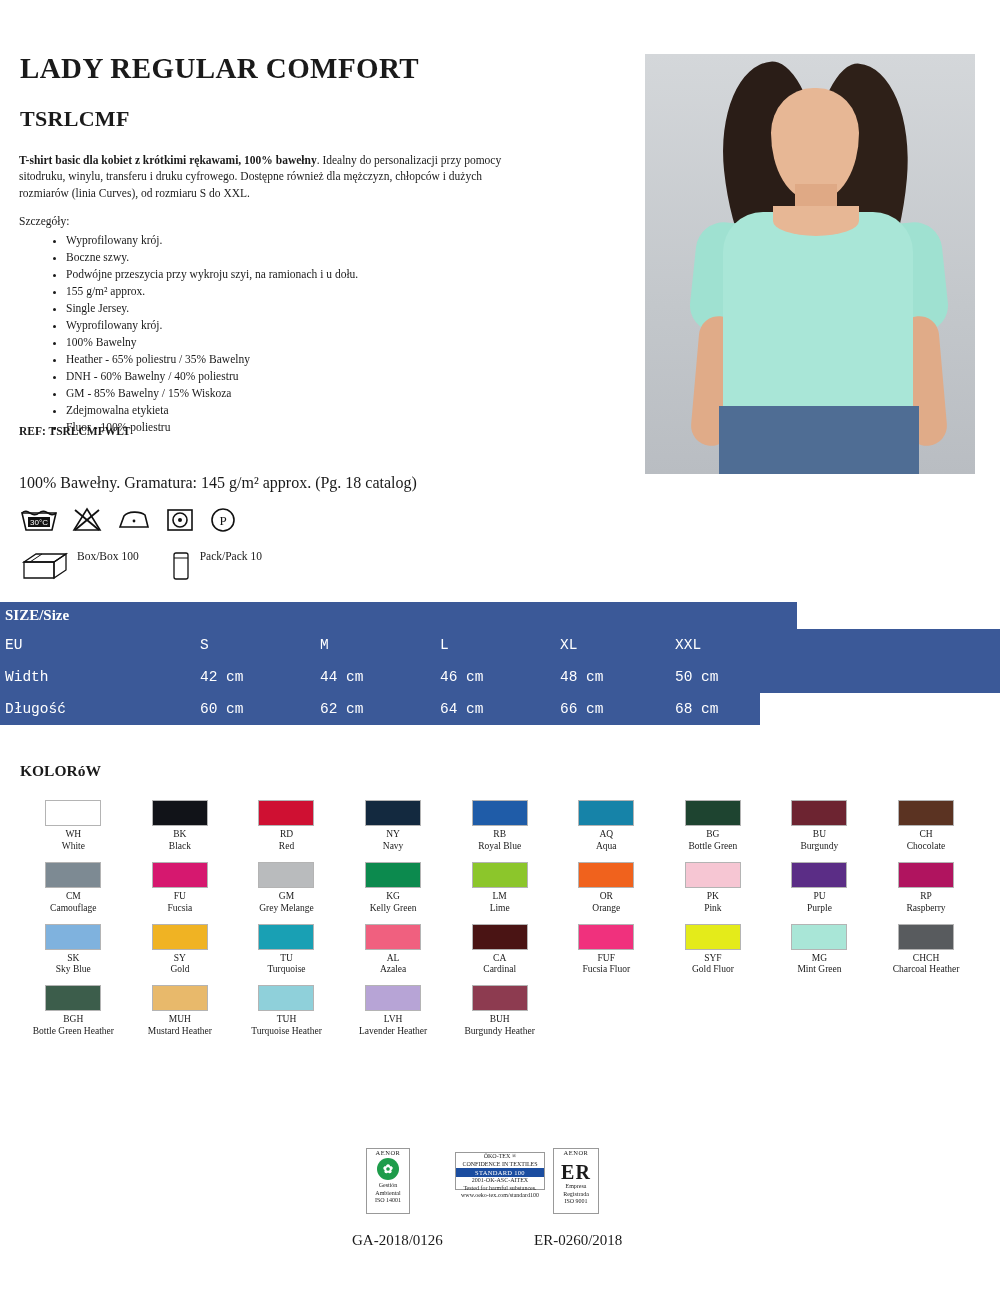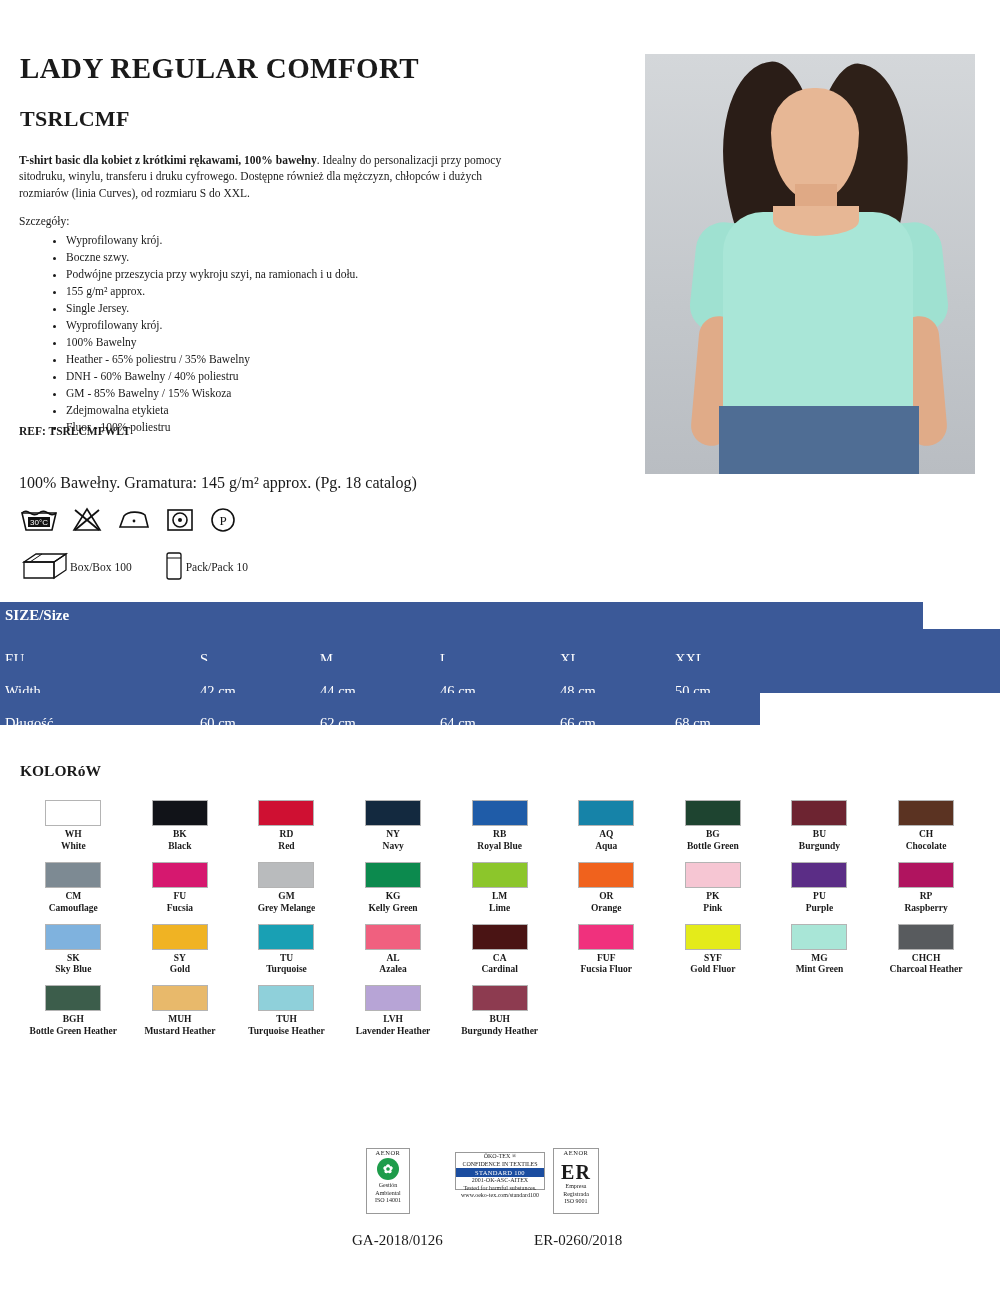--- a/index.html
+++ b/index.html
@@ -194,28 +194,28 @@
 
   .packing {
     position: absolute;
     left: 20px;
     top: 550px;
     display: flex;
     align-items: center;
     gap: 8px;
     font-size: 11.5px;
   }
-  .packing .grp { display: flex; align-items: center; }
+  .packing .grp { display: flex; gap: 7px; }
   .packing .grp + .grp { margin-left: 22px; }
 
   
   .size-header {
     position: absolute;
     left: 0; top: 602px;
-    width: 923px; height: 27px;
+    width: 797px; height: 27px;
     background: #3b5998;
     color: #fff;
   }
   .size-header span {
     position: absolute;
     left: 5px; top: 5px;
     font-size: 15px;
     font-weight: bold;
   }
   .size-table {
@@ -227,22 +227,23 @@
     position: relative;
     height: 32px;
     background: #3b5998;
     color: #fff;
     font-size: 14.5px;
   }
   .size-table .row.head { height: 32px; }
   .size-table .row.last { width: 760px; }
   .size-table .cell {
     position: absolute;
-    top: 22px;
+    top: 8px;
     white-space: nowrap;
+    font-family: Liberation Mono, monospace;
   }
   .c0 { left: 5px; }
   .c1 { left: 200px; }
   .c2 { left: 320px; }
   .c3 { left: 440px; }
   .c4 { left: 560px; }
   .c5 { left: 675px; }
 
   
   .colors-title {
@@ -250,21 +251,20 @@
     left: 20px; top: 762px;
     font-size: 15.5px;
     font-weight: bold;
   }
   .swatch-grid {
     position: absolute;
     left: 20px; top: 800px;
     width: 960px;
     display: flex;
     flex-wrap: wrap;
-    font-weight: bold;
   }
   .swatch {
     width: 106.6px;
     text-align: center;
     margin-bottom: 9px;
   }
   .swatch .chip {
     width: 56px; height: 26px;
     margin: 0 auto 3px auto;
     border: 1px solid #b4b4b4;

